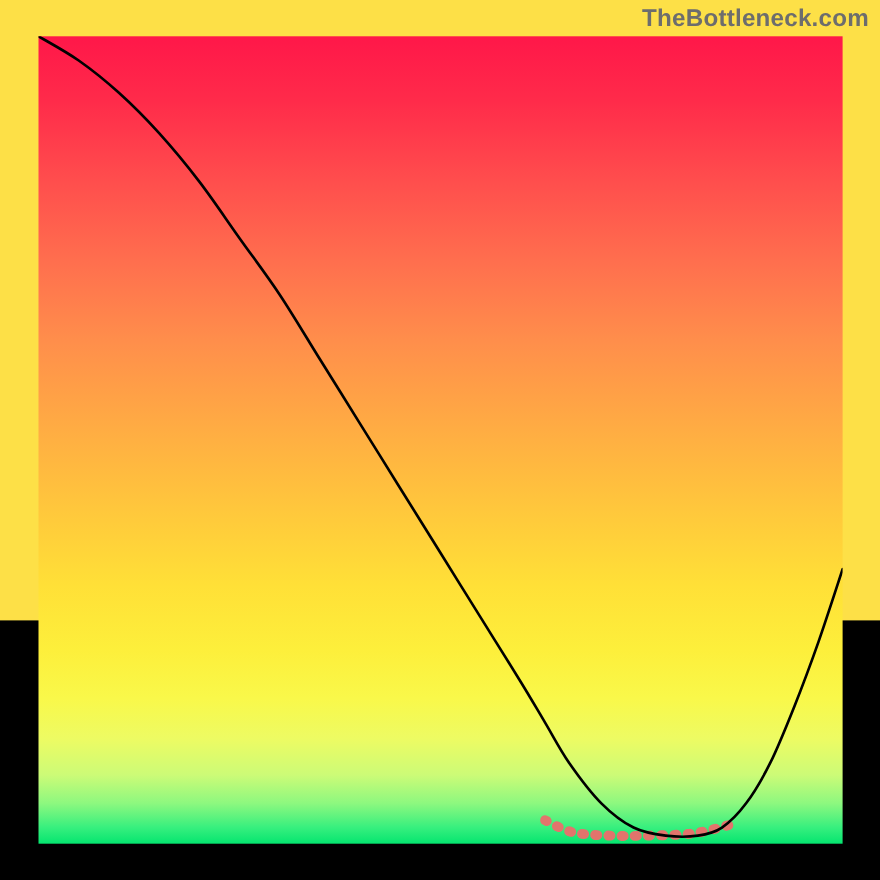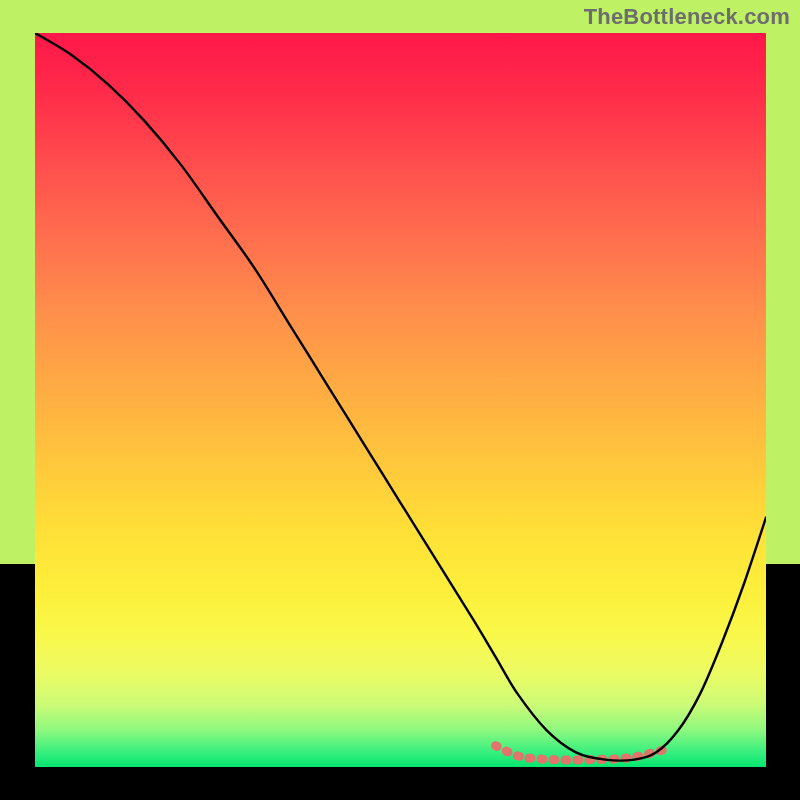--- a/index.html
+++ b/index.html
@@ -1,21 +1,21 @@
 <!DOCTYPE html>
 <html><head>
 <meta charset="utf-8">
 <style>
   * { margin: 0; padding: 0; box-sizing: border-box; }
   html, body { width: 800px; height: 800px; overflow: hidden; background: #000; }
   .frame {
     position: relative;
     width: 800px;
     height: 564px;
-    background: #bef264;
+    background: #fde047;
   }
   .watermark {
     position: absolute;
     top: 4px;
     right: 10px;
     font-family: Arial, Helvetica, sans-serif;
     font-size: 22px;
     font-weight: bold;
     color: #6d6d6d;
     letter-spacing: 0.2px;

